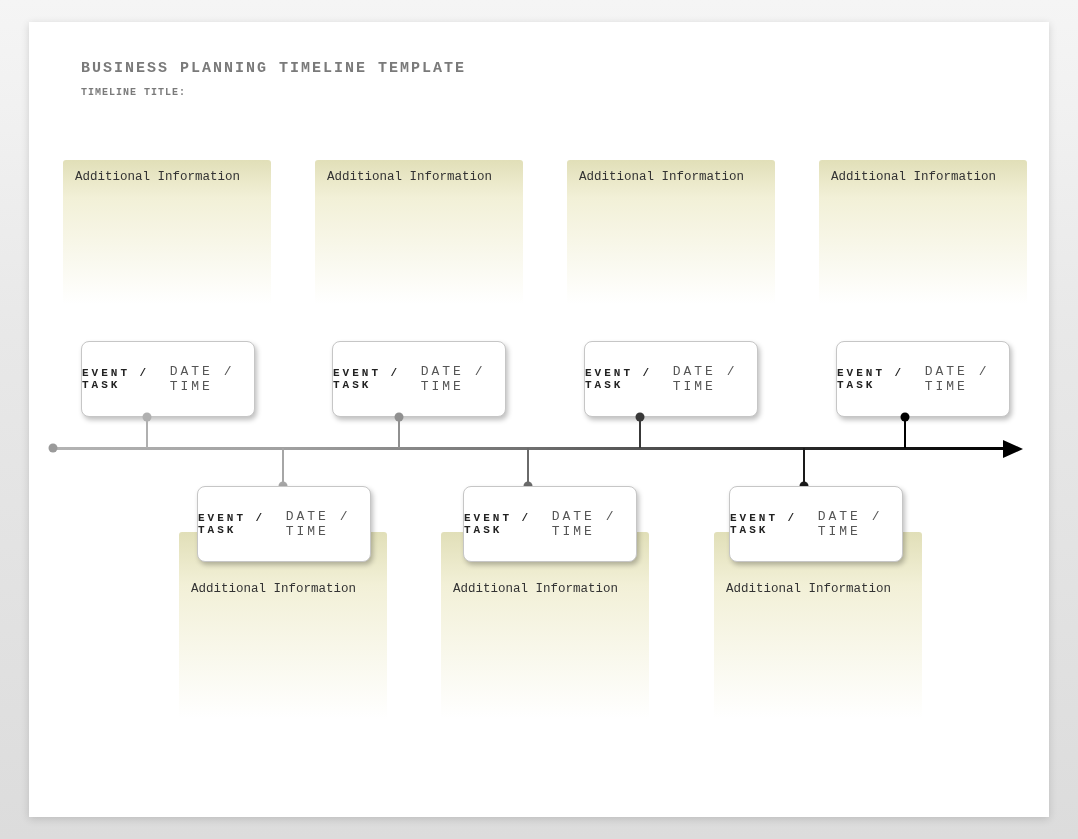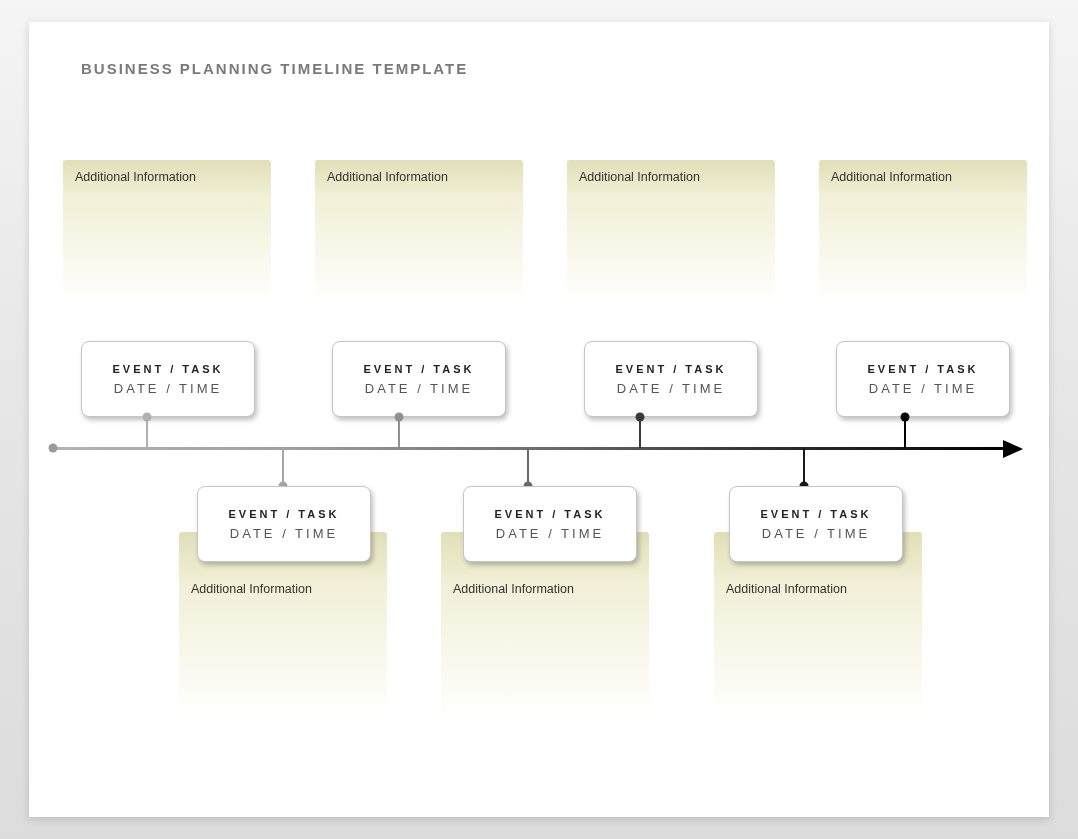--- a/index.html
+++ b/index.html
@@ -1,15 +1,15 @@
 <!DOCTYPE html>
 <html><head>
   <meta charset="utf-8">
   <style>
-    * { box-sizing: border-box; margin: 0; padding: 0; }
+    * { box-sizing: border-box; margin: 0; padding: 0; font-family: Liberation Mono, monospace; }
     body {
       background: linear-gradient(to bottom, #f5f5f5 0%, #e8e8e8 40%, #dcdcdc 100%);
       width: 1078px;
       height: 839px;
       display: flex;
       align-items: center;
       justify-content: center;
       font-family: Arial, Helvetica, sans-serif;
       overflow: hidden;
     }
@@ -59,21 +59,21 @@
     
     .event-card {
       position: absolute;
       width: 174px;
       height: 76px;
       background: #fff;
       border: 1px solid #c6c6c6;
       border-radius: 8px;
       box-shadow: 2px 3px 5px rgba(0,0,0,0.25);
       display: flex;
-      flex-direction: column;
+      flex-direction: row;
       align-items: center;
       justify-content: center;
       gap: 6px;
     }
     .event-label {
       font-size: 11px;
       font-weight: 700;
       letter-spacing: 3px;
       color: #222;
     }
@@ -132,20 +132,21 @@
       border-left: 20px solid #000;
       border-top: 9px solid transparent;
       border-bottom: 9px solid transparent;
     }
   </style>
 </head>
 <body>
 
 <div class="sheet">
   <div class="title">BUSINESS PLANNING TIMELINE TEMPLATE</div>
+  <div class="subtitle">TIMELINE TITLE:</div>
 
   <div class="canvas">
     <div class="axis" id="axis" style="top: 335px;">
       <div class="axis-line"></div>
       <div class="axis-head"></div>
     </div>
     <div class="axis-start-dot" id="axis-start" style="left: 24px; top: 336px;"></div>
     <div id="items">
         <div class="info-box" style="left: 34px; top: 48px;"><span>Additional Information</span></div>
         <div class="event-card" style="left: 52px; top: 229px;">

